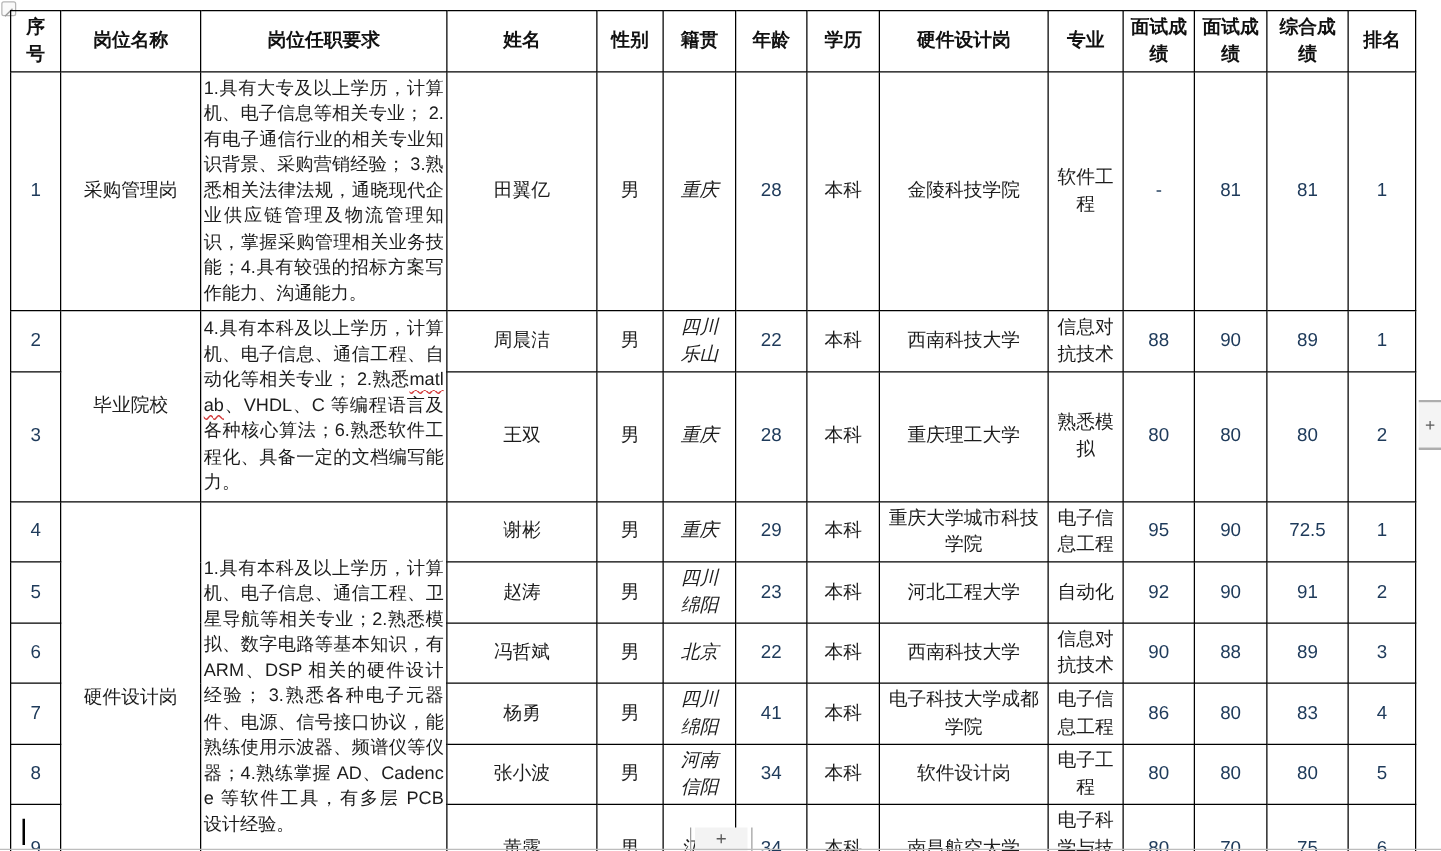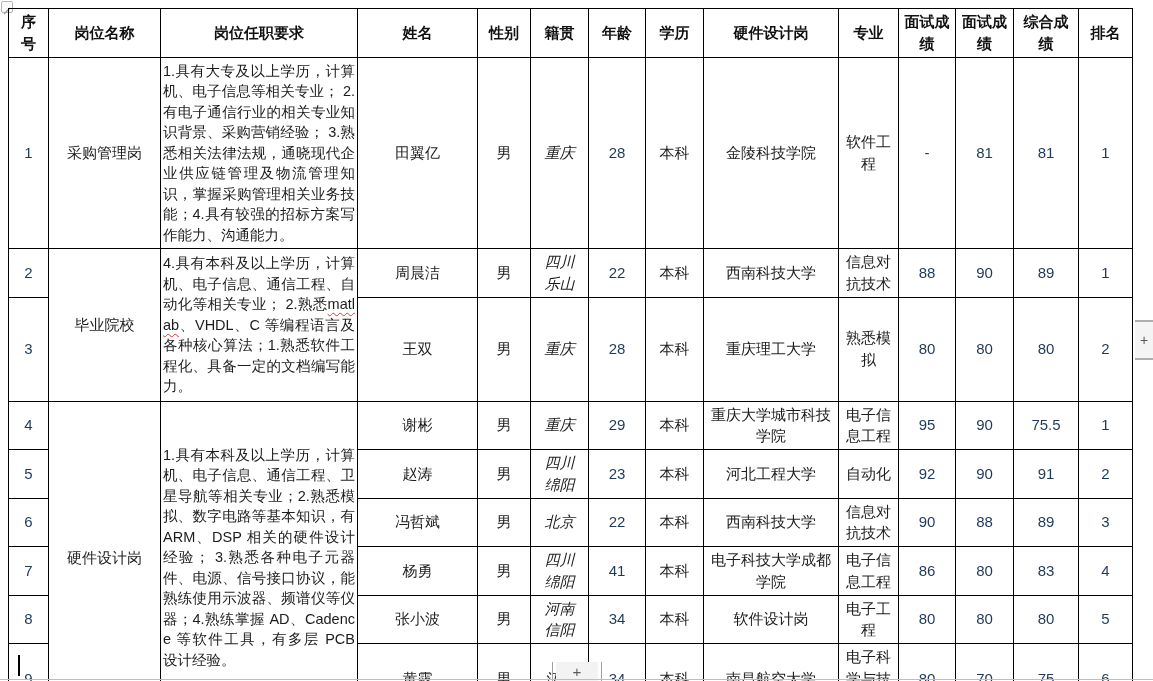--- a/index.html
+++ b/index.html
@@ -158,21 +158,21 @@
     <td>软件工程</td>
     <td class="num">-</td>
     <td class="num">81</td>
     <td class="num">81</td>
     <td class="num">1</td>
   </tr>
 
   <tr style="height:43px">
     <td class="num">2</td>
     <td rowspan="2">毕业院校</td>
-    <td rowspan="2" class="req"><span>4.具有本科及以上学历，计算机、电子信息、通信工程、自动化等相关专业；  2.熟悉</span><span class="typo">matlab</span><span>、VHDL、C 等编程语言及各种核心算法；1.熟悉软件工程化、具备一定的文档编写能力。</span></td>
+    <td rowspan="2" class="req"><span>4.具有本科及以上学历，计算机、电子信息、通信工程、自动化等相关专业；  2.熟悉</span><span class="typo">matlab</span><span>、VHDL、C 等编程语言及各种核心算法；6.熟悉软件工程化、具备一定的文档编写能力。</span></td>
     <td>周晨洁</td>
     <td>男</td>
     <td class="hometown">四川
 乐山</td>
     <td class="num">22</td>
     <td>本科</td>
     <td>西南科技大学</td>
     <td>信息对抗技术</td>
     <td class="num">88</td>
     <td class="num">90</td>
@@ -201,21 +201,21 @@
     <td rowspan="6" class="req">1.具有本科及以上学历，计算机、电子信息、通信工程、卫星导航等相关专业；2.熟悉模拟、数字电路等基本知识，有 ARM、DSP 相关的硬件设计经验；  3.熟悉各种电子元器件、电源、信号接口协议，能熟练使用示波器、频谱仪等仪器；4.熟练掌握 AD、Cadence 等软件工具，有多层 PCB 设计经验。</td>
     <td>谢彬</td>
     <td>男</td>
     <td class="hometown">重庆</td>
     <td class="num">29</td>
     <td>本科</td>
     <td>重庆大学城市科技学院</td>
     <td>电子信息工程</td>
     <td class="num">95</td>
     <td class="num">90</td>
-    <td class="num">75.5</td>
+    <td class="num">72.5</td>
     <td class="num">1</td>
   </tr>
 
   <tr style="height:43px">
     <td class="num">5</td>
     <td>赵涛</td>
     <td>男</td>
     <td class="hometown">四川
 绵阳</td>
     <td class="num">23</td>

